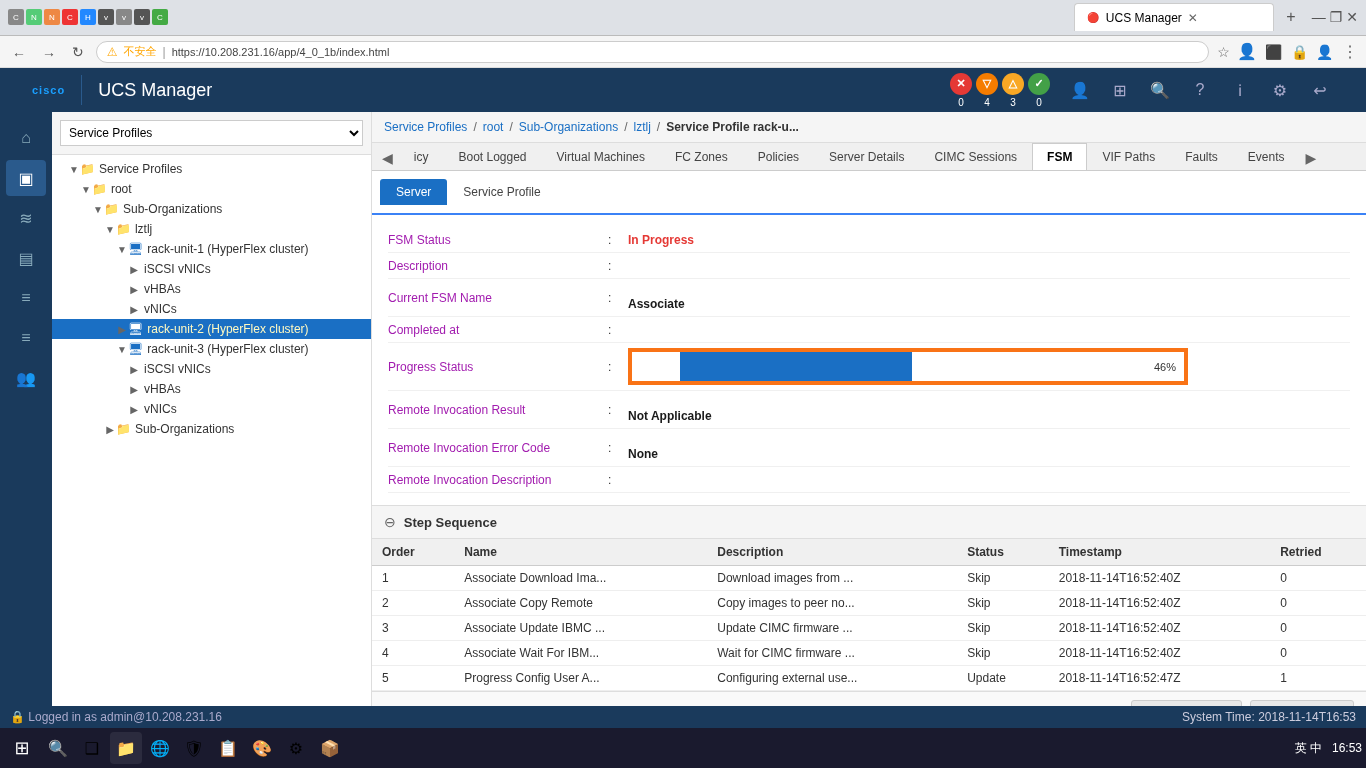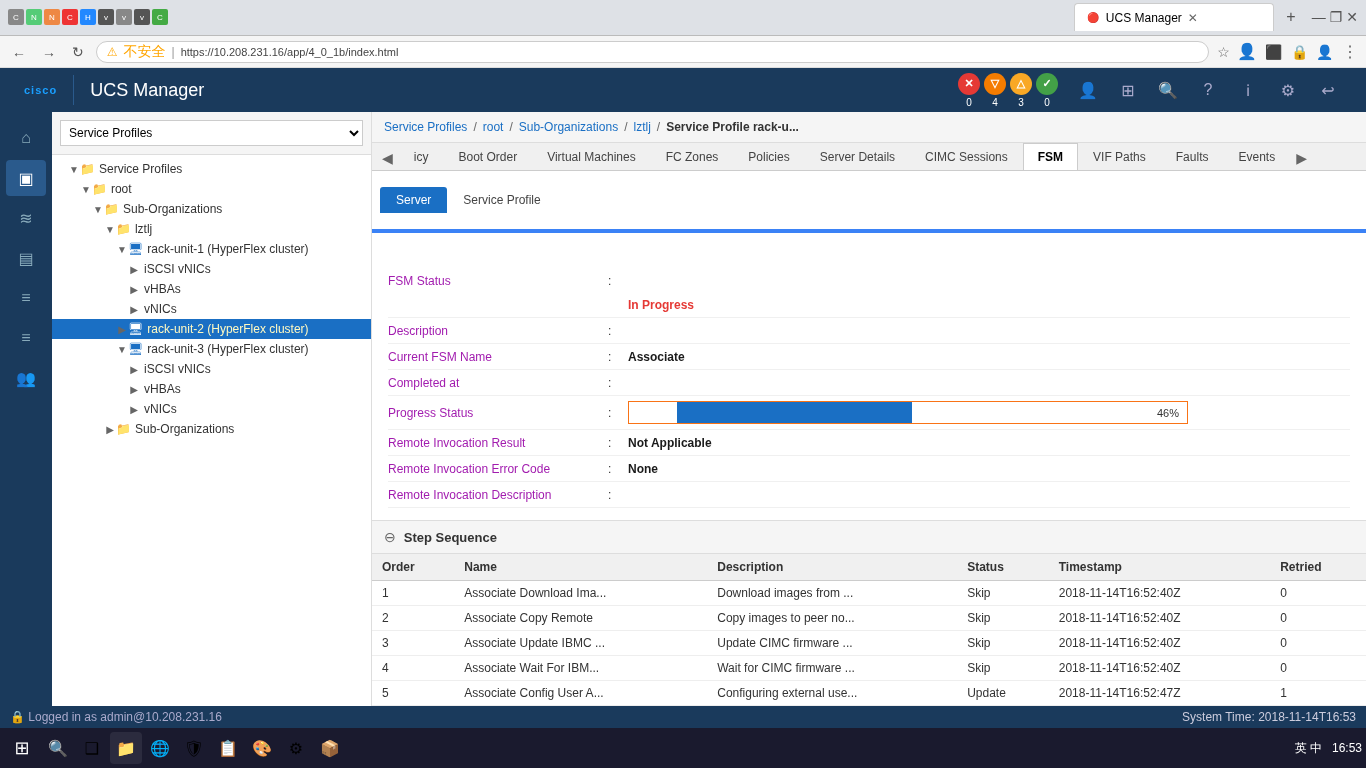--- a/index.html
+++ b/index.html
@@ -60,21 +60,21 @@
 
     
     .ucs-app { flex: 1; display: flex; flex-direction: column; overflow: hidden; }
 
     
     .ucs-header {
       background: #1a3a5c;
       height: 44px;
       display: flex;
       align-items: center;
-      padding: 0 24px;
+      padding: 0 32px;
       gap: 16px;
     }
     .ucs-logo { color: white; font-size: 11px; display: flex; align-items: center; gap: 8px; }
     .ucs-title { color: white; font-size: 18px; font-weight: 300; }
     .header-spacer { flex: 1; }
     .status-badge {
       display: flex;
       flex-direction: column;
       align-items: center;
       gap: 2px;
@@ -240,22 +240,22 @@
       border-color: #ccc;
       border-bottom: 1px solid white;
       color: #000;
       font-weight: bold;
       margin-bottom: -1px;
     }
 
     
     .sub-tabs {
       display: flex;
-      border-bottom: 4px solid #3b82f6;
-      padding: 16px 8px;
+      border-bottom: 2px solid #3b82f6;
+      padding: 8px 8px;
     }
     .sub-tab {
       padding: 6px 16px;
       cursor: pointer;
       font-size: 12px;
       color: #444;
     }
     .sub-tab.active {
       background: #1a6fc4;
       color: white;
@@ -288,29 +288,29 @@
     }
     .field-colon {
       width: 20px;
       color: #333;
     }
     .field-value {
       flex: 1;
       font-size: 12px;
       color: #333;
     }
-    .field-value.bold { font-weight: bold; color: #1a1a1a; }
-    .field-value.in-progress { color: #e53935; font-weight: bold; margin-top: 48px; }
+    .field-value.bold { font-weight: bold; color: #1a1a1a; margin-top: 13px; }
+    .field-value.in-progress { color: #e53935; font-weight: bold; }
 
     
     .progress-container {
       width: 560px;
-      height: 23px;
+      height: 37px;
       background: white;
-      border: 1px solid #f97316;
+      border: 4px solid #f97316;
       position: relative;
       padding-left: 48px;
     }
     .progress-fill {
       height: 100%;
       background: #1a6fc4;
     }
     .progress-text {
       position: absolute;
       right: 8px;
@@ -475,21 +475,21 @@
     </div>
   </div>
 </div>
 
 <div class="address-bar-row">
   <button class="nav-btn">←</button>
   <button class="nav-btn">→</button>
   <button class="nav-btn">↻</button>
   <div class="address-box">
     <span class="warn-icon">⚠</span>
-    <span style="color:orange;font-size:14px;">不安全</span>
+    <span style="color:orange;font-size:11px;">不安全</span>
     <span style="color:#999;">|</span>
     <span style="color:#444;font-size:11px;">https://10.208.231.16/app/4_0_1b/index.html</span>
   </div>
   <button style="background:none;border:none;cursor:pointer;font-size:14px;color:#666;">☆</button>
   <button style="background:none;border:none;cursor:pointer;font-size:16px;color:#666;">👤</button>
   <button style="background:none;border:none;cursor:pointer;font-size:14px;color:#666;">⬛</button>
   <button style="background:none;border:none;cursor:pointer;font-size:14px;color:#666;">🔒</button>
   <button style="background:none;border:none;cursor:pointer;font-size:14px;color:#666;">👤</button>
   <button style="background:none;border:none;cursor:pointer;font-size:16px;color:#666;">⋮</button>
 </div>
@@ -650,21 +650,21 @@
         <a>Sub-Organizations</a>
         <span>/</span>
         <a>lztlj</a>
         <span>/</span>
         <span class="current">Service Profile rack-u...</span>
       </div>
 
       <div class="tabs-bar">
         <button class="tab-nav-btn">◀</button>
         <div class="tab-item">icy</div>
-        <div class="tab-item">Boot Order</div>
+        <div class="tab-item">Boot Logged</div>
         <div class="tab-item">Virtual Machines</div>
         <div class="tab-item">FC Zones</div>
         <div class="tab-item">Policies</div>
         <div class="tab-item">Server Details</div>
         <div class="tab-item">CIMC Sessions</div>
         <div class="tab-item active">FSM</div>
         <div class="tab-item">VIF Paths</div>
         <div class="tab-item">Faults</div>
         <div class="tab-item">Events</div>
         <button class="tab-nav-btn">▶</button>
@@ -778,21 +778,21 @@
               <tr class="table-row">
                 <td>4</td>
                 <td>Associate Wait For IBM...</td>
                 <td>Wait for CIMC firmware ...</td>
                 <td class="status-skip">Skip</td>
                 <td>2018-11-14T16:52:40Z</td>
                 <td>0</td>
               </tr>
               <tr class="table-row">
                 <td>5</td>
-                <td>Associate Config User A...</td>
+                <td>Progress Config User A...</td>
                 <td>Configuring external use...</td>
                 <td class="status-success">Update</td>
                 <td>2018-11-14T16:52:47Z</td>
                 <td>1</td>
               </tr>
             </tbody>
           </table>
         </div>
 
         <div class="footer-buttons">

